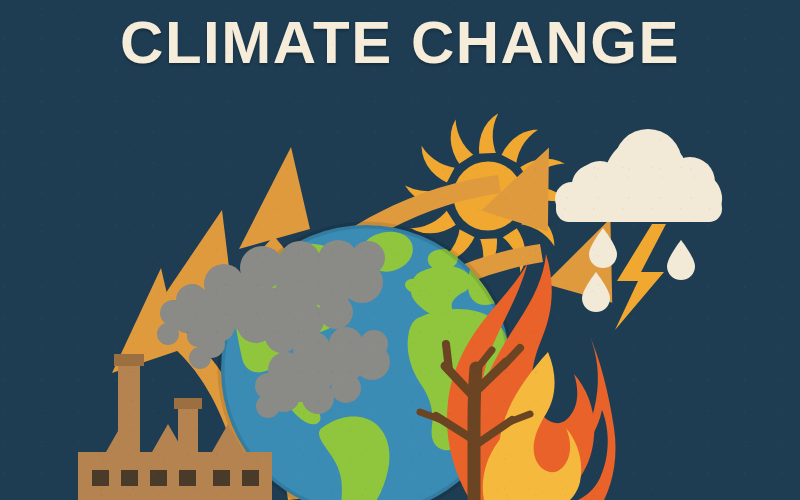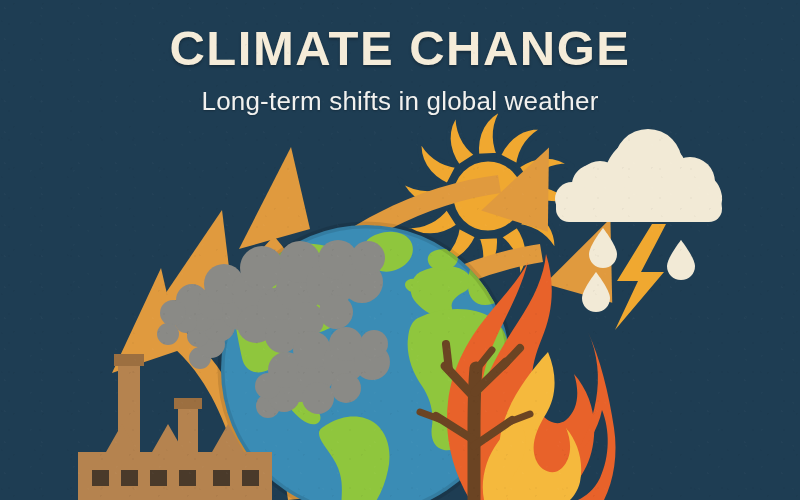--- a/index.html
+++ b/index.html
@@ -36,26 +36,26 @@
 
   
   #headings {
     position: absolute;
     top: 0; left: 0; right: 0;
     z-index: 40;
     text-align: center;
     padding-top: 12px;
   }
   #title {
-    font-size: 49px;
+    font-size: 60px;
     line-height: 1.02;
     font-weight: 700;
     letter-spacing: 1.5px;
     color: #f5ecd9;
-    margin: 12px;
+    margin: 0;
     text-shadow: 0 2px 3px rgba(0,0,0,.28);
   }
   #subtitle {
     font-size: 26px;
     line-height: 1.2;
     font-weight: 400;
     color: #f1f1ef;
     margin: 6px 0 0 0;
     letter-spacing: .2px;
     text-shadow: 0 1px 2px rgba(0,0,0,.25);
@@ -335,17 +335,16 @@
           <rect x="179" y="470" width="17" height="16"></rect>
           <rect x="213" y="470" width="17" height="16"></rect>
           <rect x="242" y="470" width="17" height="16"></rect>
         </g>
       </g>
     </svg>
   </div>
 
   <div id="headings">
     <h1 id="title">CLIMATE CHANGE</h1>
-    <p id="subtitle">Long-term shifts in global weather</p>
   </div>
 
   <div id="grain"></div>
 </div>
 
 </body></html>

